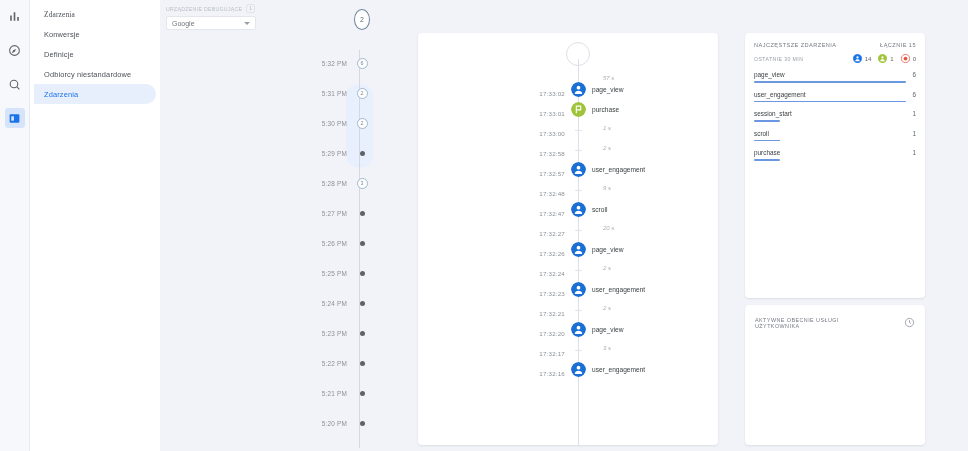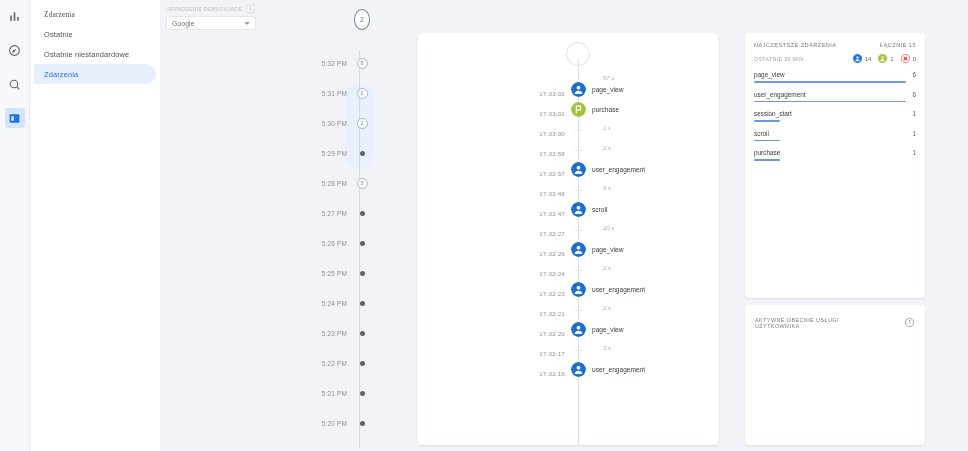--- a/index.html
+++ b/index.html
@@ -168,24 +168,27 @@
           <rect x="6" y="8" width="5" height="8" fill="#d6e4fb"></rect>
         </svg>
     </div>
   </div>
 
   <div class="nav">
     <div class="nav-item">
       <span>Zdarzenia</span>
     </div>
     <div class="nav-item">
-      <span>Ostatnie</span>
+      <span>Konwersje</span>
     </div>
     <div class="nav-item">
-      <span>Ostatnie niestandardowe</span>
+      <span>Definicje</span>
+    </div>
+    <div class="nav-item">
+      <span>Odbiorcy niestandardowe</span>
     </div>
     <div class="nav-item active">
       <span>Zdarzenia</span>
     </div>
   </div>
 
   <div class="device-picker">
     <div class="dp-label-row">
       <span class="dp-label">Urządzenie debugujące</span>
       <span class="dp-count">1</span>

